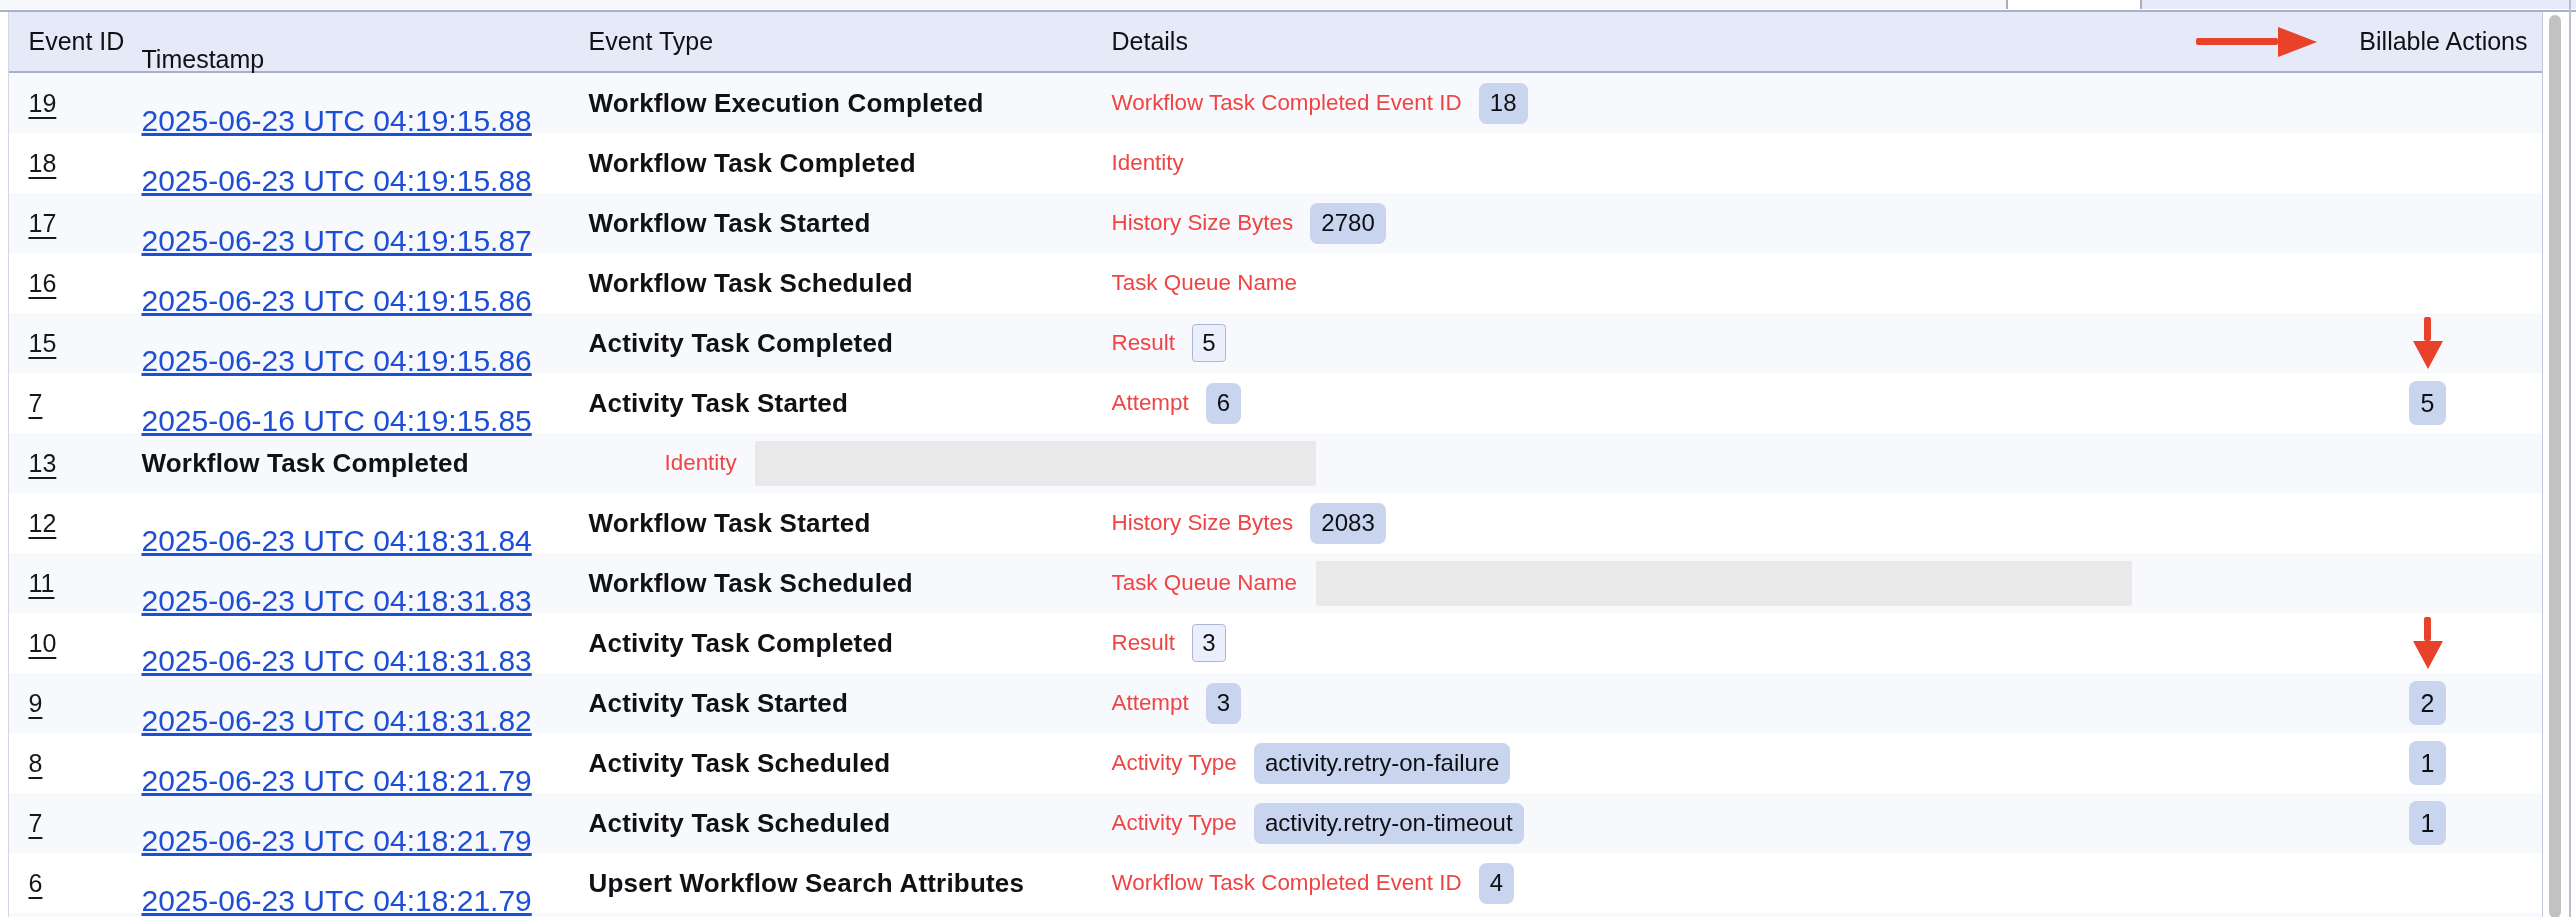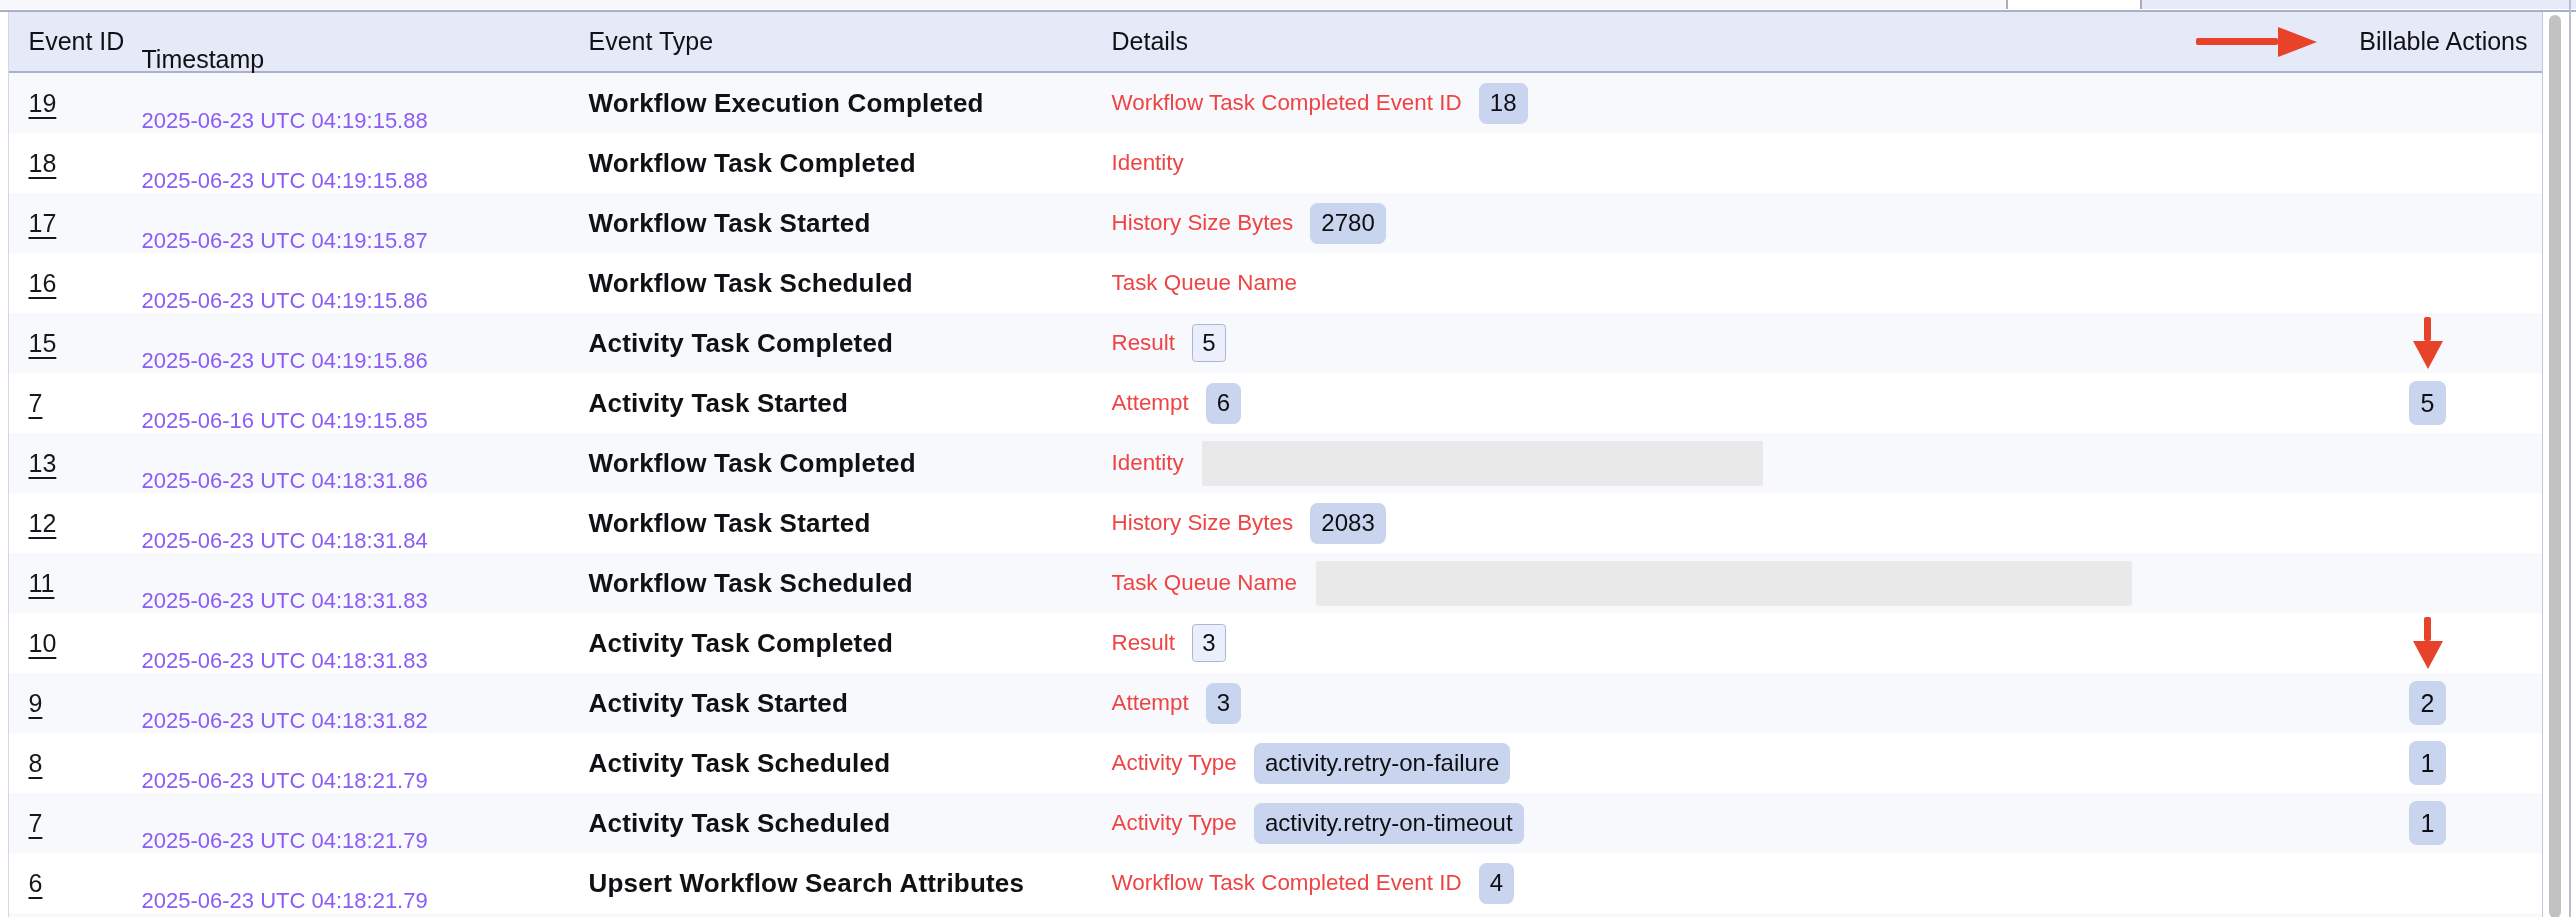--- a/index.html
+++ b/index.html
@@ -34,21 +34,21 @@
   .col-id       { width: 133px; padding-left: 20px; flex: none; }
   .col-ts       { width: 447px; flex: none; margin-top: 35px; }
   .col-type     { width: 523px; flex: none; }
   .col-details  { flex: 1; display: flex; align-items: center; min-width: 0; }
   .col-billable { width: 228px; flex: none; position: relative; height: 100%;
                   display: flex; align-items: center; justify-content: center; }
   .thead .col-billable { justify-content: flex-end; padding-right: 14px; }
 
   .cell-id { font-size: 25px; color: #16171c; text-decoration: underline;
     text-underline-offset: 4.7px; text-decoration-thickness: 1.9px; cursor: pointer; }
-  .cell-ts { font-size: 22px; color: #8b5cf6; }
+  .cell-ts { font-size: 30px; color: #1d4ed8; text-decoration: underline; }
   .cell-type { font-size: 26px; font-weight: 700; color: #101114; letter-spacing: 0.2px; }
 
   .dlabel { font-size: 22.4px; color: #ef4444; white-space: nowrap; }
   .dbadge { margin-left: 17px; font-size: 24px; color: #0e0f13; background: #c9d4ee;
     border-radius: 7.5px; padding: 6.5px 11.2px; white-space: nowrap; }
   .dbadge.outline { background: #eaeffb; border: 1.9px solid #a9b6d8; border-radius: 3.7px;
     padding: 3.7px 9.3px; }
   .redacted { margin-left: 18.7px; height: 45px; background: #e9e9e9; border-radius: 1.9px;
     flex: none; }
 
@@ -182,21 +182,20 @@
 
     </div>
     <div class="col-billable">
       <span class="bbadge">5</span>
 
     </div>
   </div>
 
   <div class="row alt">
     <div class="col-id"><span class="cell-id">13</span></div>
-    <div class="col-ts"><span class="cell-ts">2025-06-23 UTC 04:18:31.86</span></div>
     <div class="col-type"><span class="cell-type">Workflow Task Completed</span></div>
     <div class="col-details">
       <span class="dlabel">Identity</span>
 
       <span class="redacted" style="width: 561px;"></span>
     </div>
     <div class="col-billable">
       
       
     </div>

